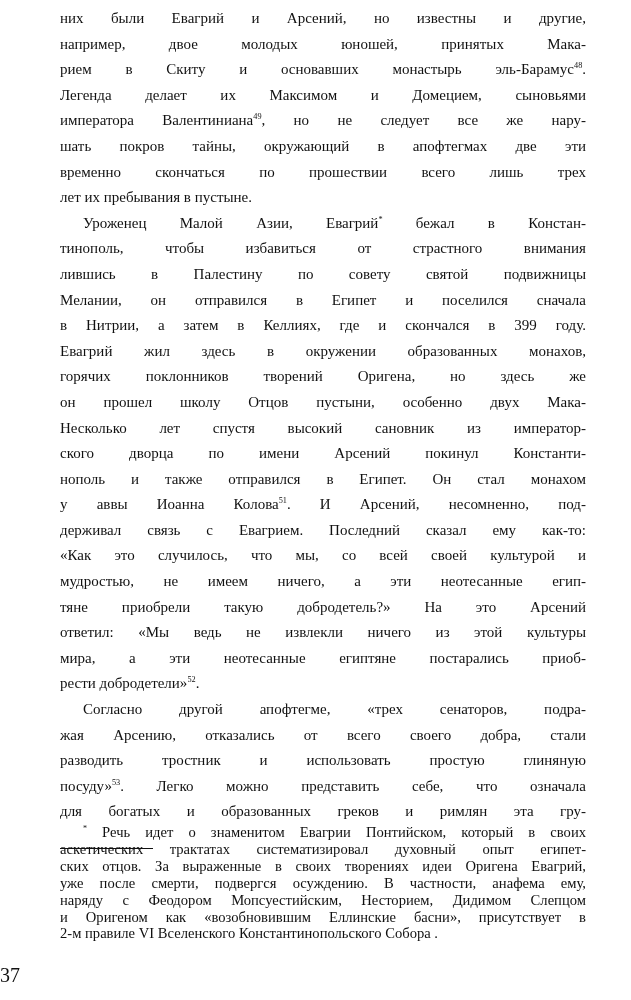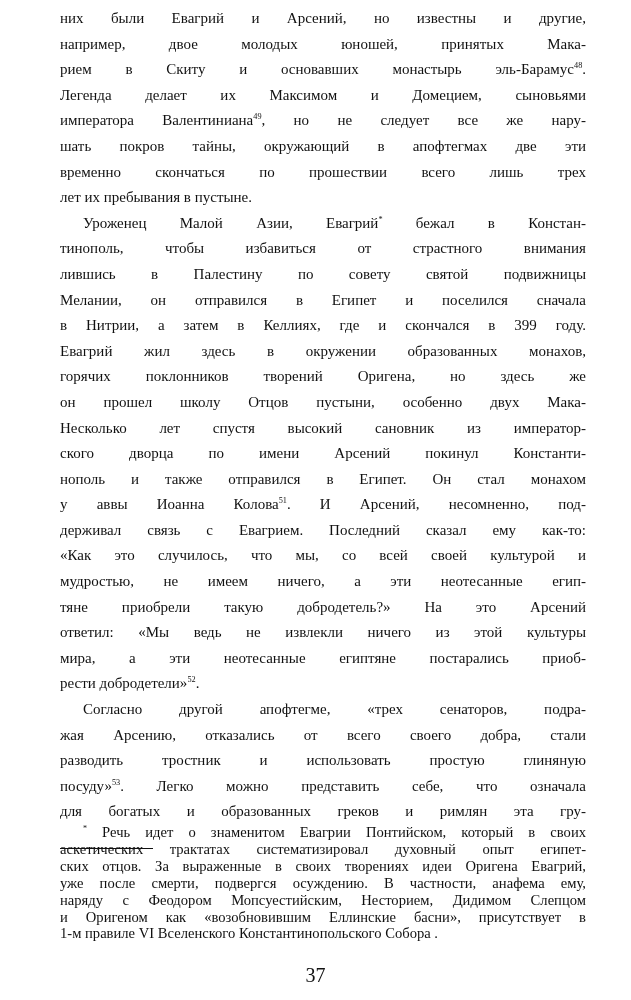--- a/index.html
+++ b/index.html
@@ -16,21 +16,21 @@
   .line.last { text-align-last: left; }
   .indent { text-indent: 23px; }
   sup { font-size: 0.55em; line-height: 0; vertical-align: 0.75em; }
   .separator { position: absolute; left: 60px; top: 848px; width: 93px; height: 0; border-top: 1.5px solid #111; }
   .footnotes {
     position: absolute; left: 60px; top: 824px; width: 526px;
     font-family: "Liberation Serif", "DejaVu Serif", serif;
     font-size: 14.6px; line-height: 16.9px;
   }
   .page-number {
-    position: absolute; left: 0; width: 631px; top: 964px; text-align: center;
+    position: absolute; left: 0; width: 631px; top: 964px; text-align: left;
     font-family: "Liberation Serif", "DejaVu Serif", serif; font-size: 20px;
   }
 </style>
 </head>
 <body>
 
 <div class="page">
   <div class="body-text">
     <span class="line">них были Евагрий и Арсений, но известны и другие,</span>
     <span class="line">например, двое молодых юношей, принятых Мака-</span>
@@ -75,16 +75,16 @@
 
 <div class="separator"></div>
 
 <div class="footnotes">
   <span class="line indent"><sup>*</sup><span> Речь идет о знаменитом Евагрии Понтийском, который в своих</span></span>
   <span class="line">аскетических трактатах систематизировал духовный опыт египет-</span>
   <span class="line">ских отцов. За выраженные в своих творениях идеи Оригена Евагрий,</span>
   <span class="line">уже после смерти, подвергся осуждению. В частности, анафема ему,</span>
   <span class="line">наряду с Феодором Мопсуестийским, Несторием, Дидимом Слепцом</span>
   <span class="line">и Оригеном как «возобновившим Еллинские басни», присутствует в</span>
-  <span class="line last">1-м правиле VI Вселенского Константинопольского Собора .</span>
+  <span class="line last">2-м правиле VI Вселенского Константинопольского Собора .</span>
 </div>
 
 <div class="page-number">37</div>
 
 </body></html>

